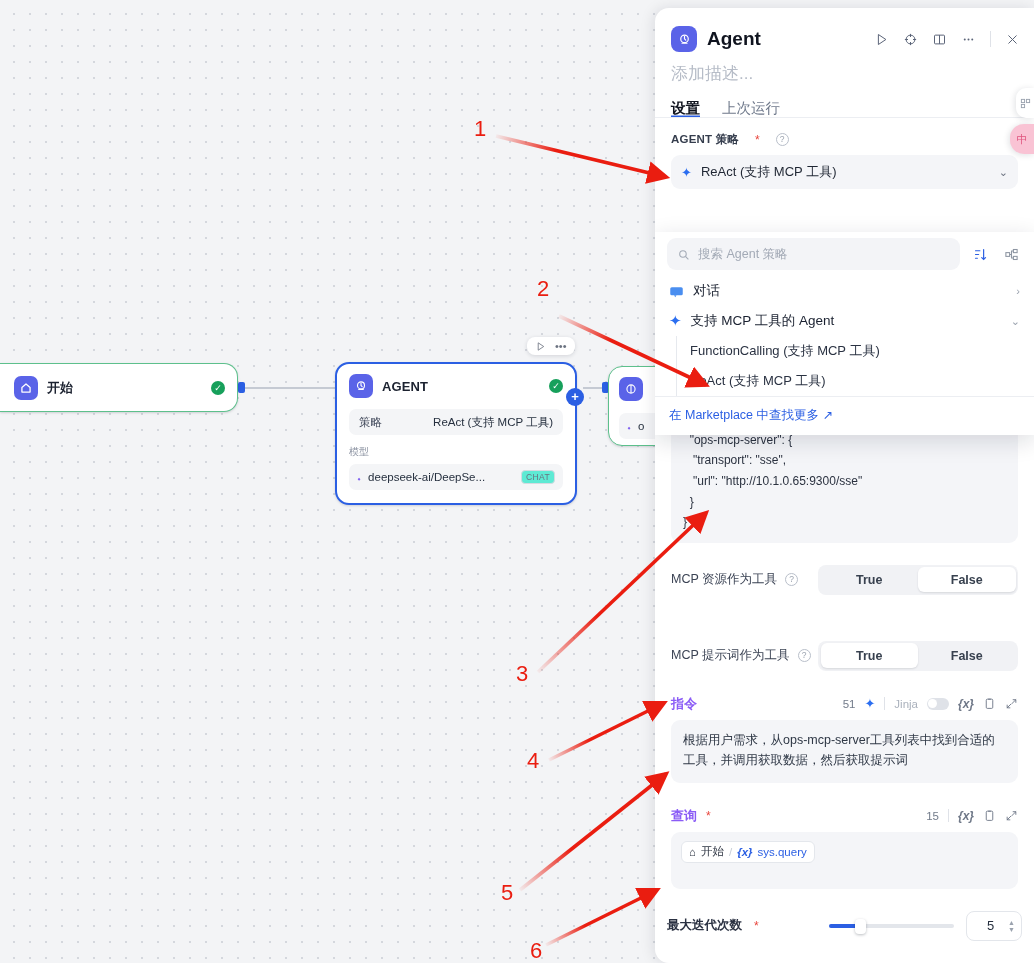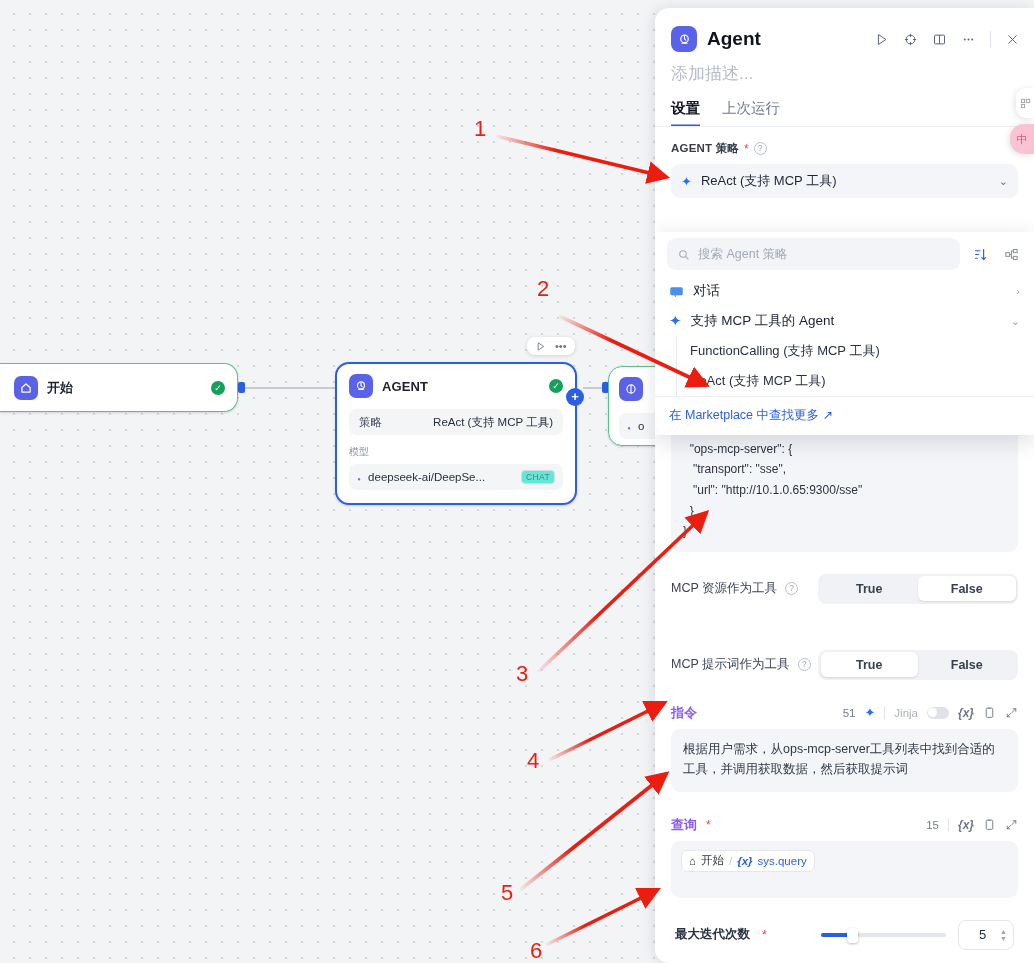--- a/index.html
+++ b/index.html
@@ -114,35 +114,35 @@
   .p-head-icon svg { width: 15px; height: 15px; }
   .p-title { font-size: 19px; font-weight: bold; color: #10141f; margin-left: 10px; }
   .p-actions { margin-left: auto; display: flex; align-items: center; gap: 14px; color: #5b6478; }
   .p-actions .ic { cursor: pointer; display: flex; }
   .p-actions svg { width: 15px; height: 15px; display: block; }
   .vdiv { width: 1px; height: 16px; background: #dfe2e8; }
 
   .p-desc { padding: 10px 16px 0 16px; font-size: 17px; color: #b6bcc7; }
 
   .tabs { display: flex; gap: 22px; padding: 14px 16px 0 16px; position: relative; }
-  .tab { font-size: 14.5px; color: #707a8c; padding-bottom: 9px; cursor: pointer; }
+  .tab { font-size: 14.5px; color: #707a8c; cursor: pointer; }
   .tab.active { color: #10141f; font-weight: bold; box-shadow: inset 0 -2.5px 0 #2b5fe3; }
   .tabs-rule { position: absolute; left: 0; right: 0; bottom: 0; height: 1px; background: #eceef2; }
 
   
   .bg-form { position: absolute; left: 0; right: 0; top: 152px; opacity: .30; pointer-events: none; }
   .bg-lbl { font-size: 11.5px; color: #3c4452; font-weight: bold; padding: 0 16px; }
   .bg-field {
     margin: 7px 16px 0 16px; height: 32px; border: 1px solid #e3e6eb; border-radius: 9px;
     display: flex; align-items: center; padding: 0 9px; gap: 7px; font-size: 12px; color: #2c3444;
     background: #fff;
   }
 
   .sec { padding: 0 16px; }
-  .lbl-row { display: flex; align-items: center; gap: 5px; margin-top: 14px; }
+  .lbl-row { display: flex; align-items: center; gap: 16px; margin-top: 14px; }
   .lbl { font-size: 11.5px; font-weight: bold; color: #353d4d; letter-spacing: .2px; }
   .req { color: #e8453c; font-size: 12px; }
   .qmark {
     width: 13px; height: 13px; border-radius: 50%; border: 1px solid #b9bfca;
     color: #9aa2ae; font-size: 8.5px; line-height: 11px; text-align: center;
   }
 
   .select-box {
     margin-top: 8px; height: 34px; background: #f4f5f8; border-radius: 9px;
     display: flex; align-items: center; padding: 0 10px; gap: 9px;
@@ -230,21 +230,21 @@
   }
   .chip {
     display: inline-flex; align-items: center; gap: 5px; background: #fff;
     border: 1px solid #e4e7ec; border-radius: 6px; padding: 2.5px 7px;
     font-size: 11.5px; color: #2d3442;
   }
   .chip .sl { color: #c6ccd5; }
   .chip .vx { color: #2b5fe3; font-style: italic; font-weight: bold; }
   .chip .vq { color: #2b5fe3; }
 
-  .iter-row { display: flex; align-items: center; padding: 0 20px; margin-top: 22px; gap: 12px; }
+  .iter-row { display: flex; align-items: center; padding: 0 12px; margin-top: 22px; gap: 12px; }
   .iter-lbl { font-size: 12.5px; font-weight: bold; color: #2a3142; }
   .slider { margin-left: auto; width: 125px; height: 4px; background: #e3e6eb; border-radius: 3px; position: relative; }
   .slider .fill { position: absolute; left: 0; top: 0; height: 4px; width: 28px; background: #2b5fe3; border-radius: 3px; }
   .slider .knob {
     position: absolute; left: 26px; top: -5px; width: 11px; height: 15px; border-radius: 4px;
     background: #fff; box-shadow: 0 1px 3px rgba(16,24,40,.28);
   }
   .spin {
     width: 56px; height: 30px; border: 1px solid #e3e6eb; border-radius: 8px;
     display: flex; align-items: center; padding: 0 6px; font-size: 13px; color: #26303f;

